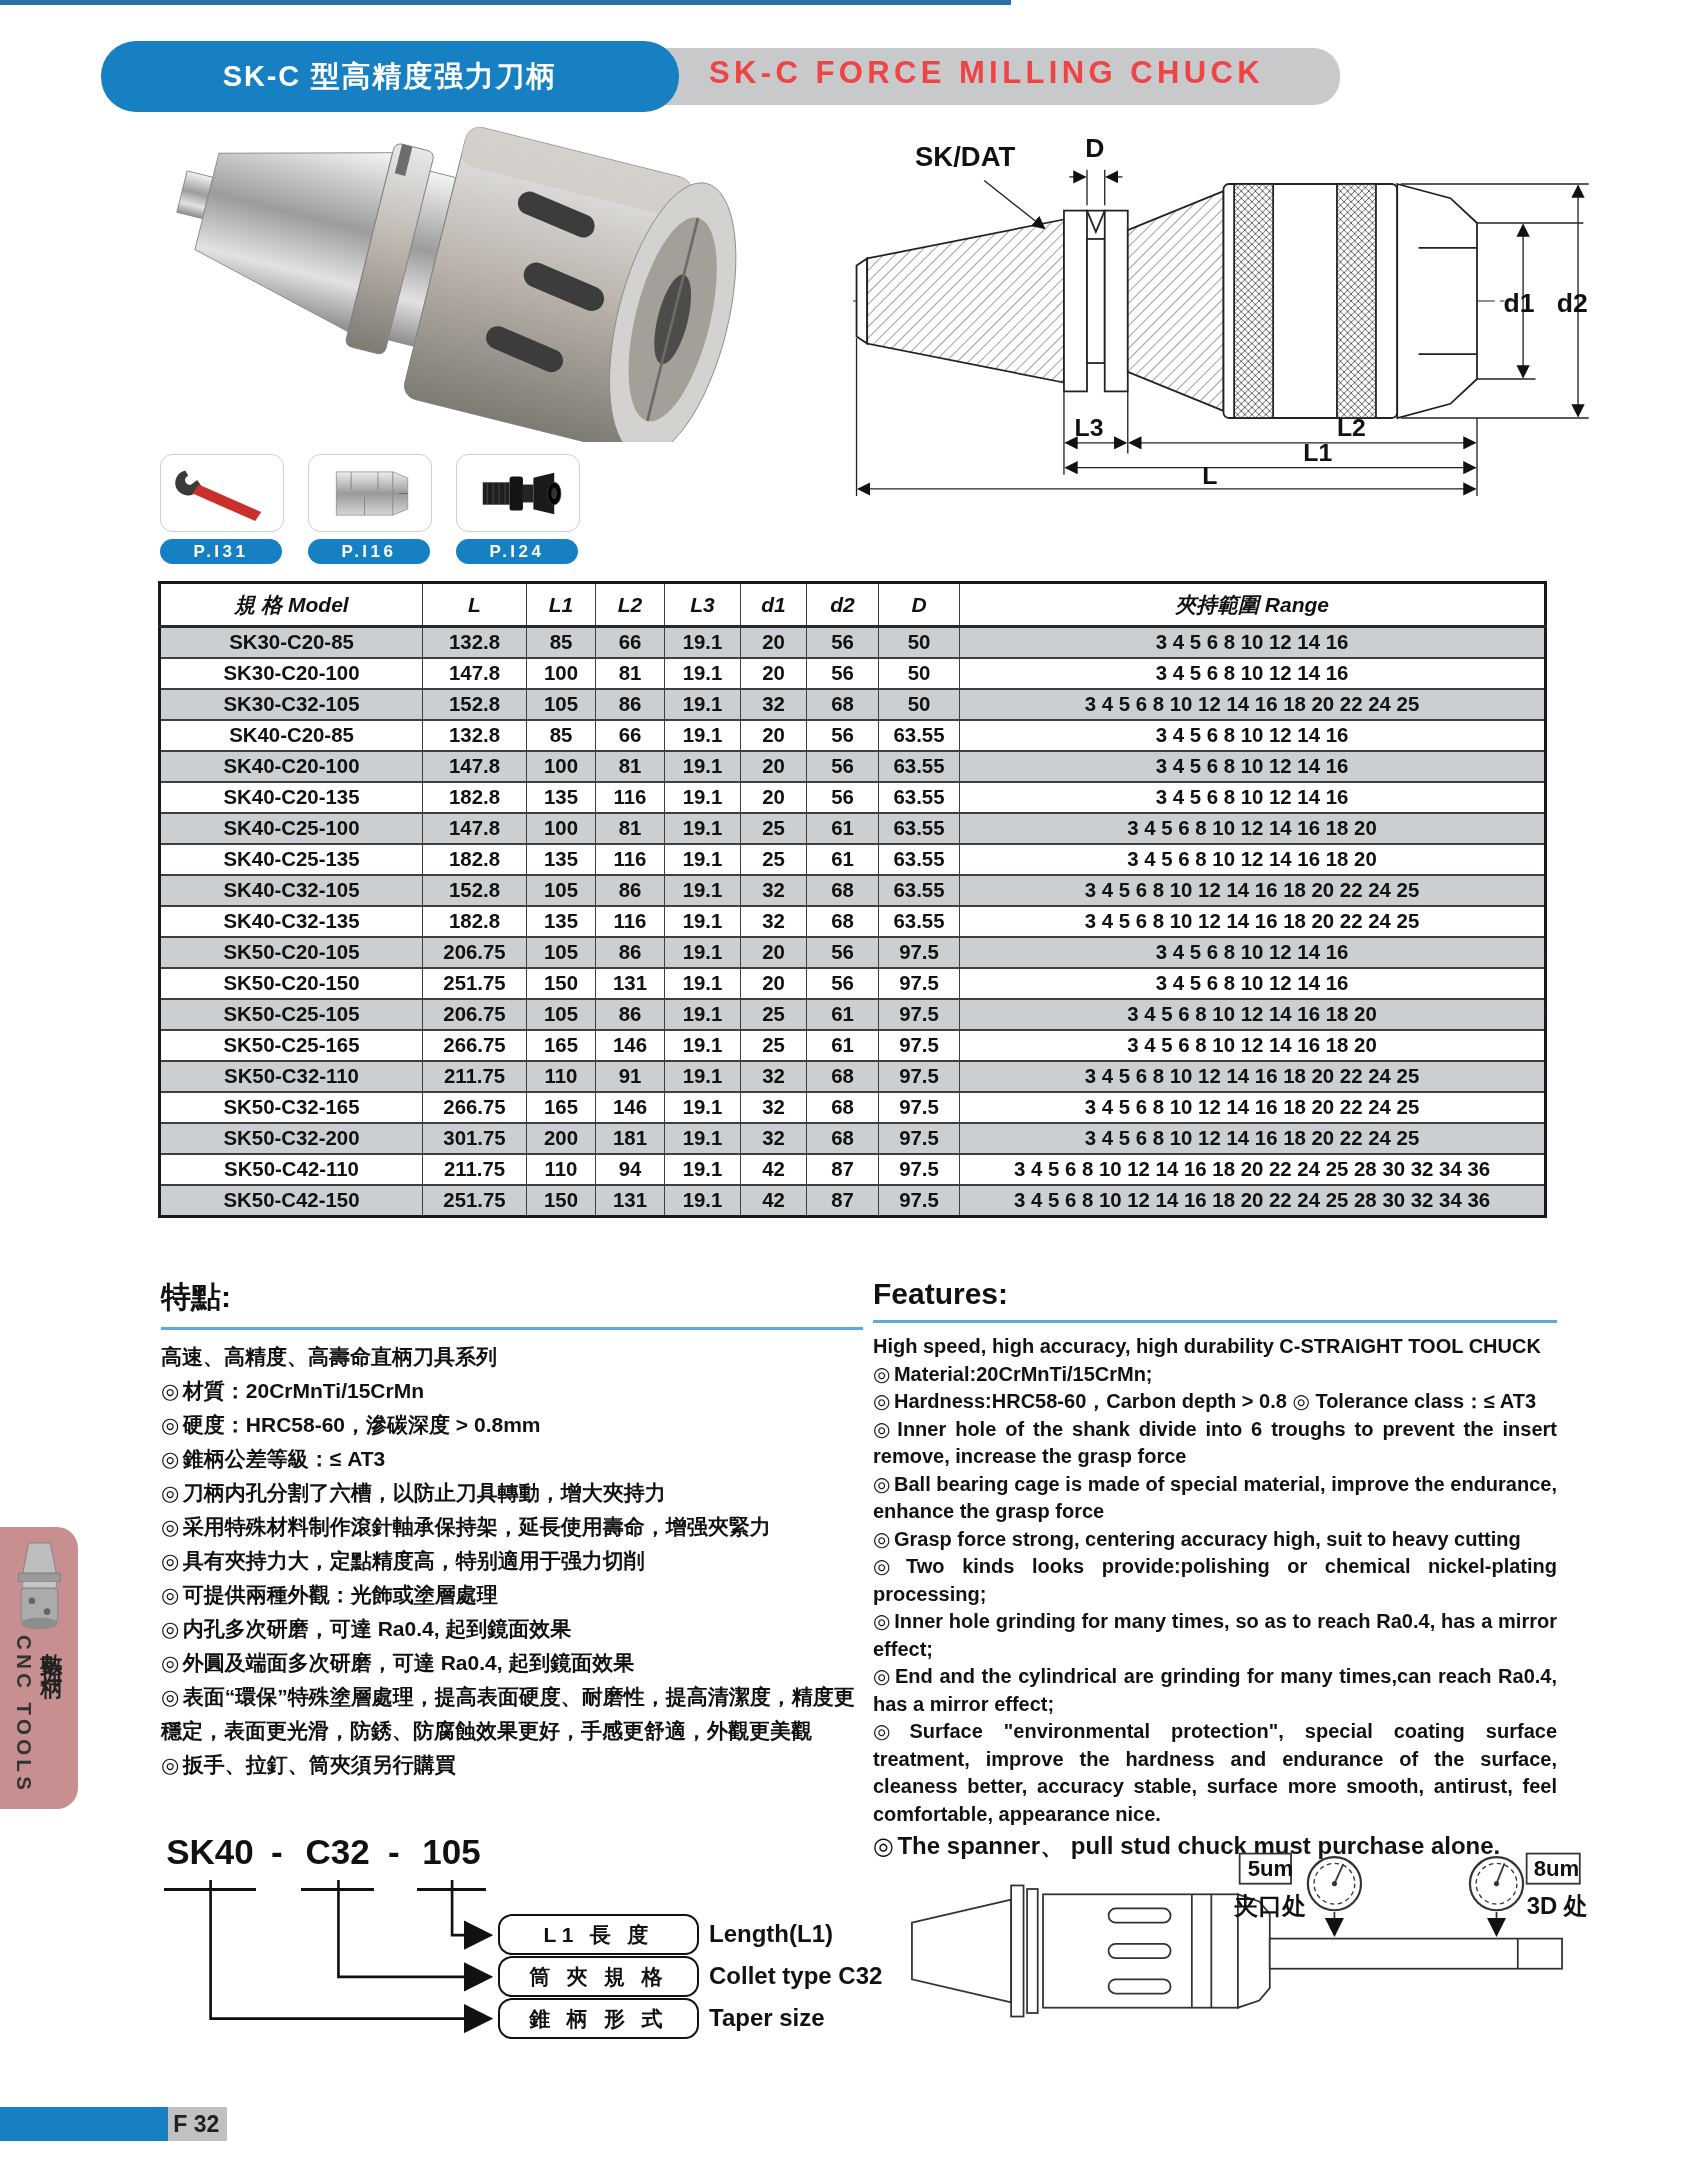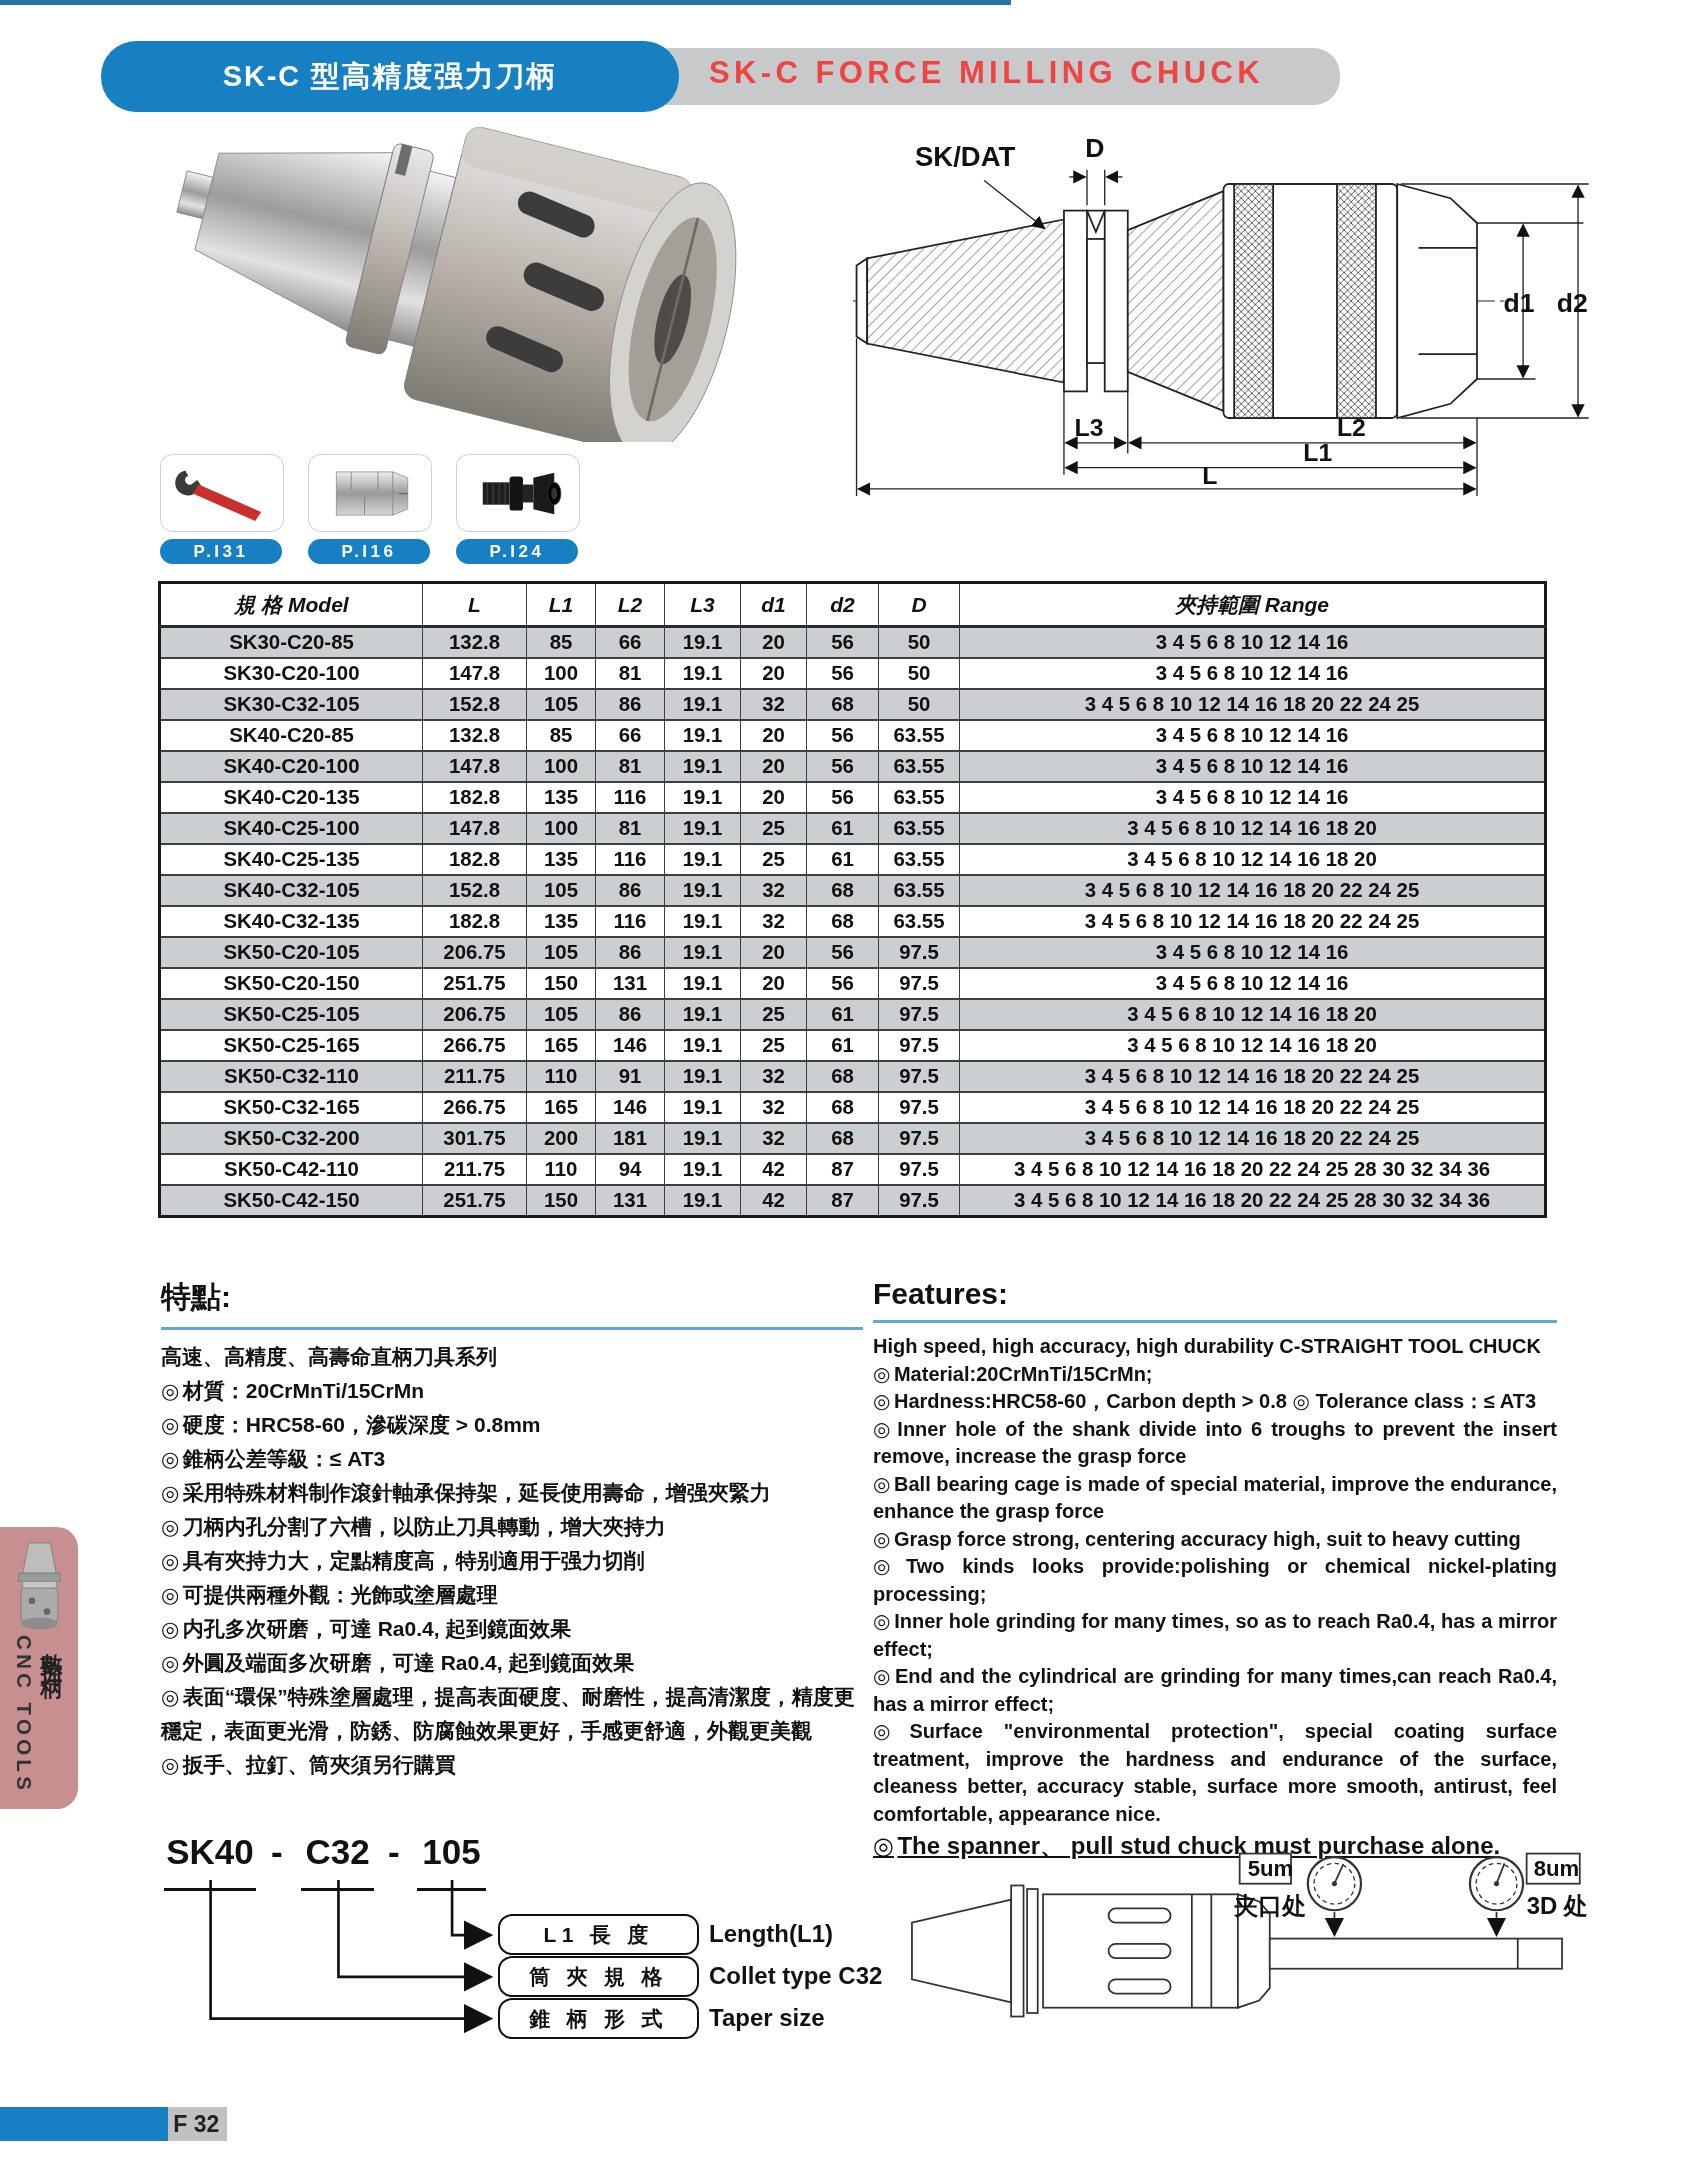--- a/index.html
+++ b/index.html
@@ -27,21 +27,21 @@
   table.spec tbody tr:nth-child(odd) td{background:#cccfd1;}
   
   .sec-title{font-size:30px;font-weight:bold;}
   .rule{height:2.7px;background:#5fa8d8;}
   .feat-col{font-weight:bold;color:#111;}
   .feat-intro{font-size:21px;line-height:34px;}
   .feat-line{font-size:21px;line-height:34px;}
   .feat-line .mark{margin-right:3.5px;}
   .en .feat-intro{font-size:20px;line-height:27.5px;}
   .en .feat-line{font-size:20px;line-height:27.5px;text-align:justify;}
-  .en .feat-line.big{font-size:24px;line-height:35px;text-decoration:underline;}
+  .en .feat-line.big{font-size:24px;line-height:35px;}
   
   .code-part{position:absolute;font-size:35px;font-weight:bold;border-bottom:3.5px solid #111;
              padding-bottom:16px;text-align:center;}
   .code-dash{position:absolute;font-size:35px;font-weight:bold;}
   .mbox{position:absolute;width:197px;height:37px;border:2.7px solid #111;border-radius:14px;background:#fff;
         display:flex;align-items:center;justify-content:center;font-size:21px;font-weight:bold;letter-spacing:5.3px;}
   .mlabel{position:absolute;font-size:24px;font-weight:bold;white-space:nowrap;}
   
   .side-tab{left:0;top:1527px;width:78px;height:282px;background:#c78f8f;border-radius:0 21px 21px 0;
             display:flex;flex-direction:column;align-items:center;}
@@ -456,22 +456,22 @@
   </div>
 
   <div class="abs feat-col" style="left:161px;top:1277px;width:702px">
     <div class="sec-title">特點:</div>
     <div class="rule" style="margin:8.9px 0 10.6px 0"></div>
     <div class="feat-intro">高速、高精度、高壽命直柄刀具系列</div>
     <div>
         <div class="feat-line"><span class="mark">◎</span><span>材質：20CrMnTi/15CrMn</span></div>
         <div class="feat-line"><span class="mark">◎</span><span>硬度：HRC58-60，滲碳深度 &gt; 0.8mm</span></div>
         <div class="feat-line"><span class="mark">◎</span><span>錐柄公差等級：≤ AT3</span></div>
+        <div class="feat-line"><span class="mark">◎</span><span>刀柄内孔分割了六槽，以防止刀具轉動，增大夾持力</span></div>
         <div class="feat-line"><span class="mark">◎</span><span>采用特殊材料制作滾針軸承保持架，延長使用壽命，增强夾緊力</span></div>
-        <div class="feat-line"><span class="mark">◎</span><span>刀柄内孔分割了六槽，以防止刀具轉動，增大夾持力</span></div>
         <div class="feat-line"><span class="mark">◎</span><span>具有夾持力大，定點精度高，特别適用于强力切削</span></div>
         <div class="feat-line"><span class="mark">◎</span><span>可提供兩種外觀：光飾或塗層處理</span></div>
         <div class="feat-line"><span class="mark">◎</span><span>内孔多次研磨，可達 Ra0.4, 起到鏡面效果</span></div>
         <div class="feat-line"><span class="mark">◎</span><span>外圓及端面多次研磨，可達 Ra0.4, 起到鏡面效果</span></div>
         <div class="feat-line"><span class="mark">◎</span><span>表面“環保”特殊塗層處理，提高表面硬度、耐磨性，提高清潔度，精度更穩定，表面更光滑，防銹、防腐蝕效果更好，手感更舒適，外觀更美觀</span></div>
         <div class="feat-line"><span class="mark">◎</span><span>扳手、拉釘、筒夾須另行購買</span></div>
       </div>
   </div>
 
   <div class="abs feat-col en" style="left:873px;top:1277px;width:684px">

